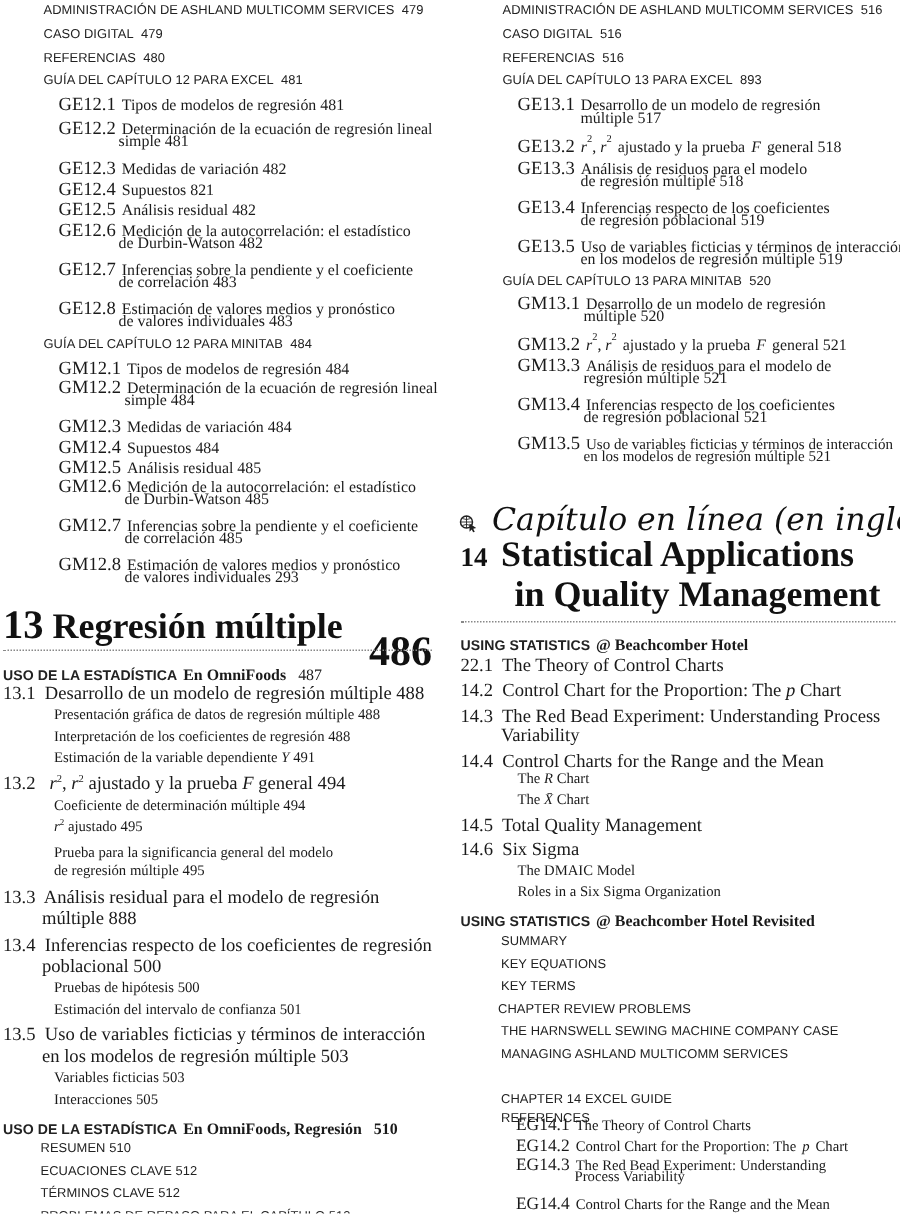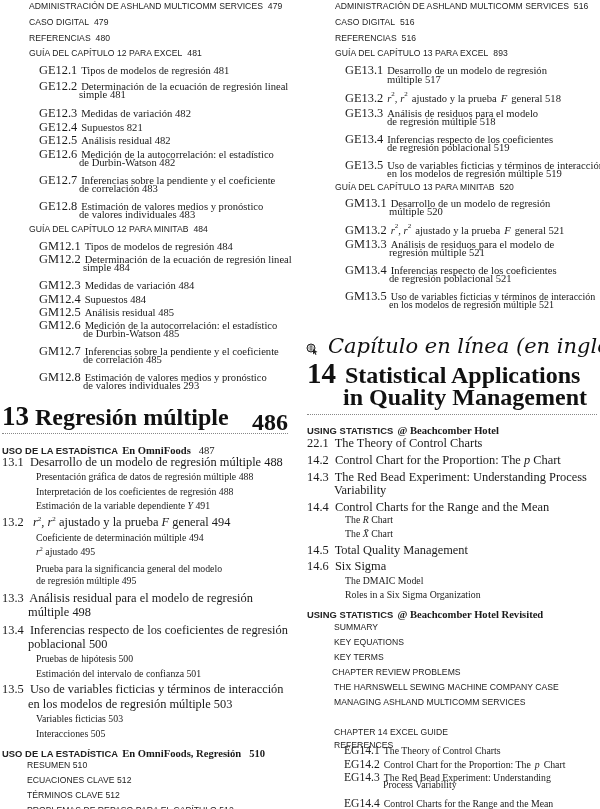--- a/index.html
+++ b/index.html
@@ -53,39 +53,39 @@
   <div class="line" style="left:39px;top:315px"><span class="code">GM12.6</span> <span class="ser">Medición de la autocorrelación: el estadístico</span></div>
   <div class="line ser" style="left:83px;top:328px">de Durbin-Watson  485</div>
   <div class="line" style="left:39px;top:341px"><span class="code">GM12.7</span> <span class="ser">Inferencias sobre la pendiente y el coeficiente</span></div>
   <div class="line ser" style="left:83px;top:354px">de correlación  485</div>
   <div class="line" style="left:39px;top:367px"><span class="code">GM12.8</span> <span class="ser">Estimación de valores medios y pronóstico</span></div>
   <div class="line ser" style="left:83px;top:380px">de valores individuales  293</div>
 
   <div class="line" style="left:2px;top:401px;width:286px">
     <span class="ch-num" style="font-size:27px">13</span>
     <span class="ch-title" style="font-size:24px;margin-left:2px">Regresión múltiple</span>
-    <span class="ch-num" style="font-size:24px;position:absolute;right:0;top:8px">486</span>
+    <span class="ch-num" style="font-size:28px;position:absolute;right:0;top:18px">486</span>
   </div>
   <div class="dotted" style="left:2px;top:433px;width:286px"></div>
 
   <div class="line" style="left:2px;top:440px"><span class="caps" style="font-size:9.4px;font-weight:bold">USO DE LA ESTADÍSTICA</span> <span class="ser" style="font-weight:bold">En OmniFoods</span>&nbsp; <span class="ser" style="font-weight:normal">487</span></div>
 
   <div class="line ser-lg" style="left:2px;top:455px"><span>13.1</span>&nbsp; <span>Desarrollo de un modelo de regresión múltiple  488</span></div>
   <div class="line ser-sm" style="left:36px;top:471px">Presentación gráfica de datos de regresión múltiple  488</div>
   <div class="line ser-sm" style="left:36px;top:486px">Interpretación de los coeficientes de regresión  488</div>
   <div class="line ser-sm" style="left:36px;top:500px"><span>Estimación de la variable dependiente</span> <span class="ital">Y</span> <span>491</span></div>
 
   <div class="line ser-lg" style="left:2px;top:515px"><span>13.2</span>&nbsp;&nbsp; <span class="ital">r</span><sup style="font-size:7px">2</sup>, <span class="ital">r</span><sup style="font-size:7px">2</sup> <span>ajustado y la prueba</span> <span class="ital">F</span> <span>general  494</span></div>
   <div class="line ser-sm" style="left:36px;top:532px">Coeficiente de determinación múltiple  494</div>
   <div class="line ser-sm" style="left:36px;top:546px"><span class="ital">r</span><sup style="font-size:6px">2</sup> <span>ajustado  495</span></div>
   <div class="line ser-sm" style="left:36px;top:563px">Prueba para la significancia general del modelo</div>
   <div class="line ser-sm" style="left:36px;top:575px">de regresión múltiple  495</div>
 
   <div class="line ser-lg" style="left:2px;top:591px"><span>13.3</span>&nbsp; <span>Análisis residual para el modelo de regresión</span></div>
-  <div class="line ser-lg" style="left:28px;top:605px">múltiple  498</div>
+  <div class="line ser-lg" style="left:28px;top:605px">múltiple  888</div>
 
   <div class="line ser-lg" style="left:2px;top:623px"><span>13.4</span>&nbsp; <span>Inferencias respecto de los coeficientes de regresión</span></div>
   <div class="line ser-lg" style="left:28px;top:637px">poblacional  500</div>
   <div class="line ser-sm" style="left:36px;top:653px">Pruebas de hipótesis  500</div>
   <div class="line ser-sm" style="left:36px;top:668px">Estimación del intervalo de confianza  501</div>
 
   <div class="line ser-lg" style="left:2px;top:682px"><span>13.5</span>&nbsp; <span>Uso de variables ficticias y términos de interacción</span></div>
   <div class="line ser-lg" style="left:28px;top:697px">en los modelos de regresión múltiple  503</div>
   <div class="line ser-sm" style="left:36px;top:713px">Variables ficticias  503</div>
   <div class="line ser-sm" style="left:36px;top:728px">Interacciones  505</div>
@@ -127,21 +127,21 @@
 
   <div class="line" style="left:6px;top:334px">
     <svg class="icon-globe" viewBox="0 0 12 12">
       <circle cx="5" cy="5" r="4" fill="none" stroke="#222" stroke-width="1"></circle>
       <path d="M1 5 H9 M5 1 V9 M2.3 2.7 Q5 4 7.7 2.7 M2.3 7.3 Q5 6 7.7 7.3" stroke="#222" stroke-width="0.6" fill="none"></path>
       <path d="M7 6 L11.5 9 L9.5 9.5 L10.5 11.5 L9.5 12 L8.5 10 L7 11.5 Z" fill="#222"></path>
     </svg>
     <span class="online-title" style="font-size:21px;margin-left:6px">Capítulo en línea (en inglés):</span>
   </div>
   <div class="line" style="left:7px;top:357px">
-    <span class="ch-num" style="font-size:29px">14</span>
+    <span class="ch-num" style="font-size:18px">14</span>
     <span class="ch-title" style="font-size:24px;margin-left:5px">Statistical Applications</span>
   </div>
   <div class="line ch-title" style="left:43px;top:384px;font-size:24px">in Quality Management</div>
   <div class="dotted" style="left:7px;top:414px;width:290px"></div>
 
   <div class="line" style="left:7px;top:420px"><span class="caps" style="font-size:9.4px;font-weight:bold">USING STATISTICS</span> <span class="ser" style="font-weight:bold">@ Beachcomber Hotel</span></div>
 
   <div class="line ser-lg" style="left:7px;top:436px"><span>22.1</span>&nbsp; <span>The Theory of Control Charts</span></div>
   <div class="line ser-lg" style="left:7px;top:453px"><span>14.2</span>&nbsp; <span>Control Chart for the Proportion: The</span> <span class="ital">p</span> <span>Chart</span></div>
   <div class="line ser-lg" style="left:7px;top:470px"><span>14.3</span>&nbsp; <span>The Red Bead Experiment: Understanding Process</span></div>

